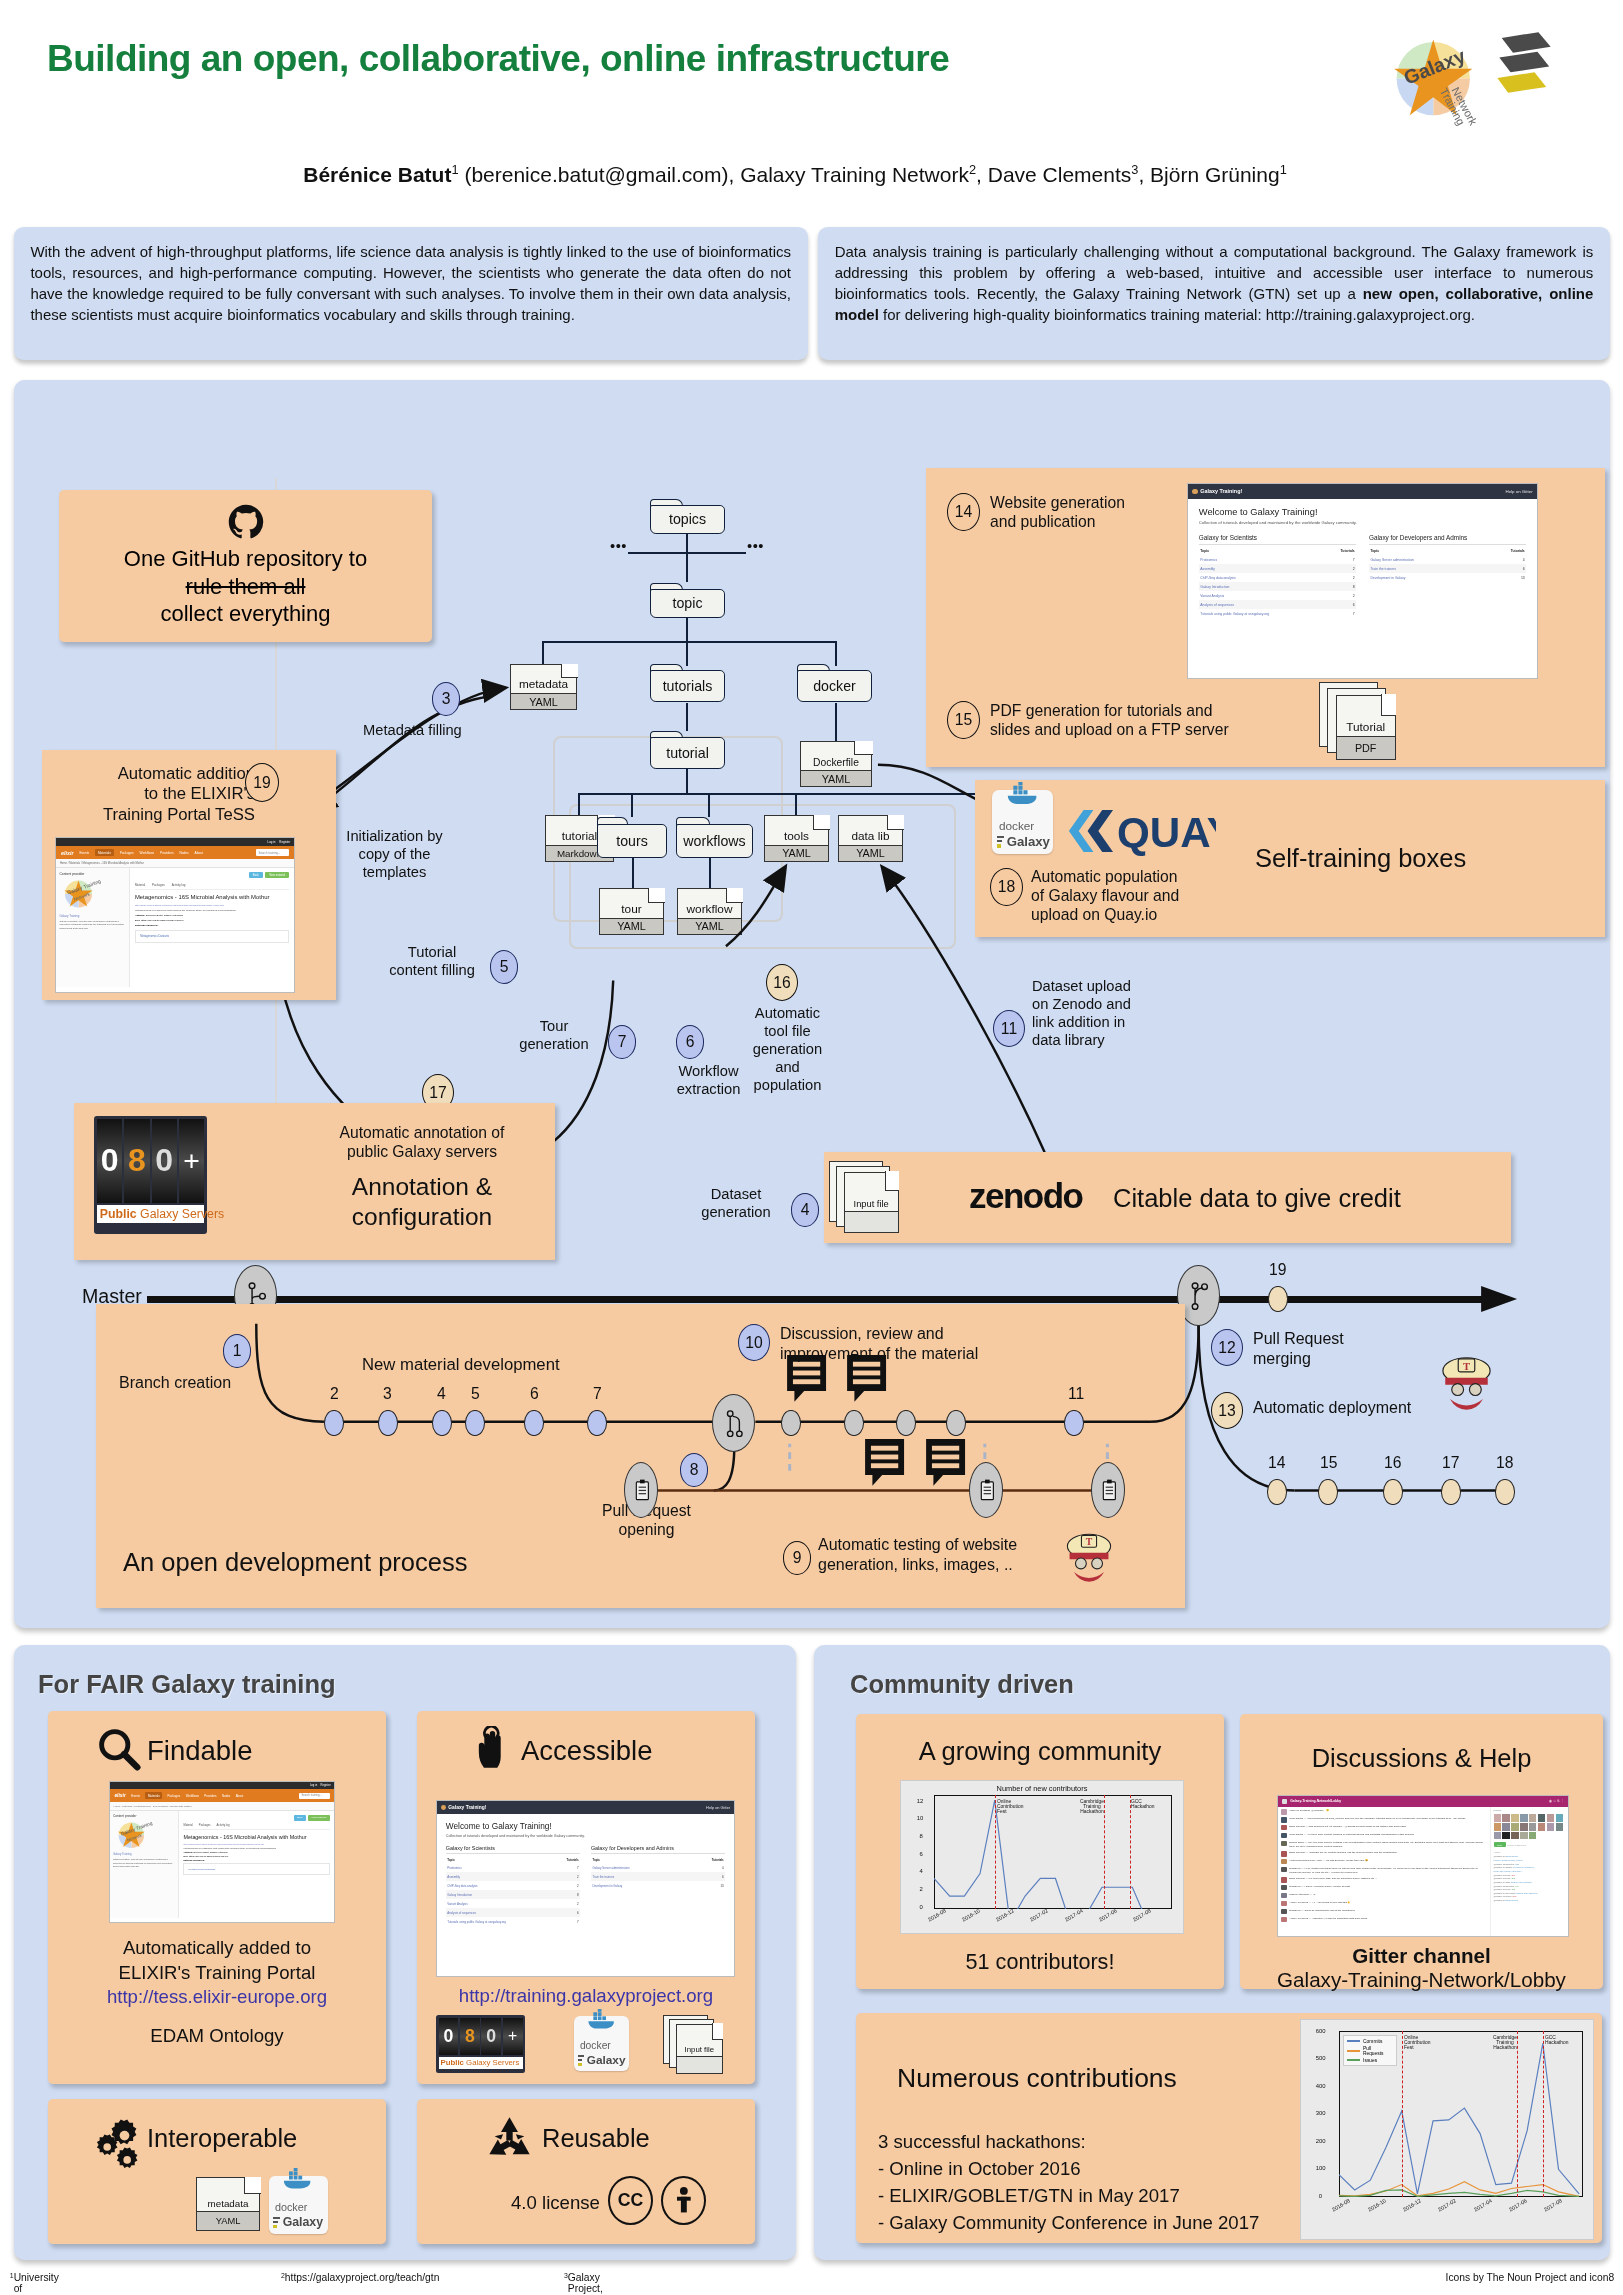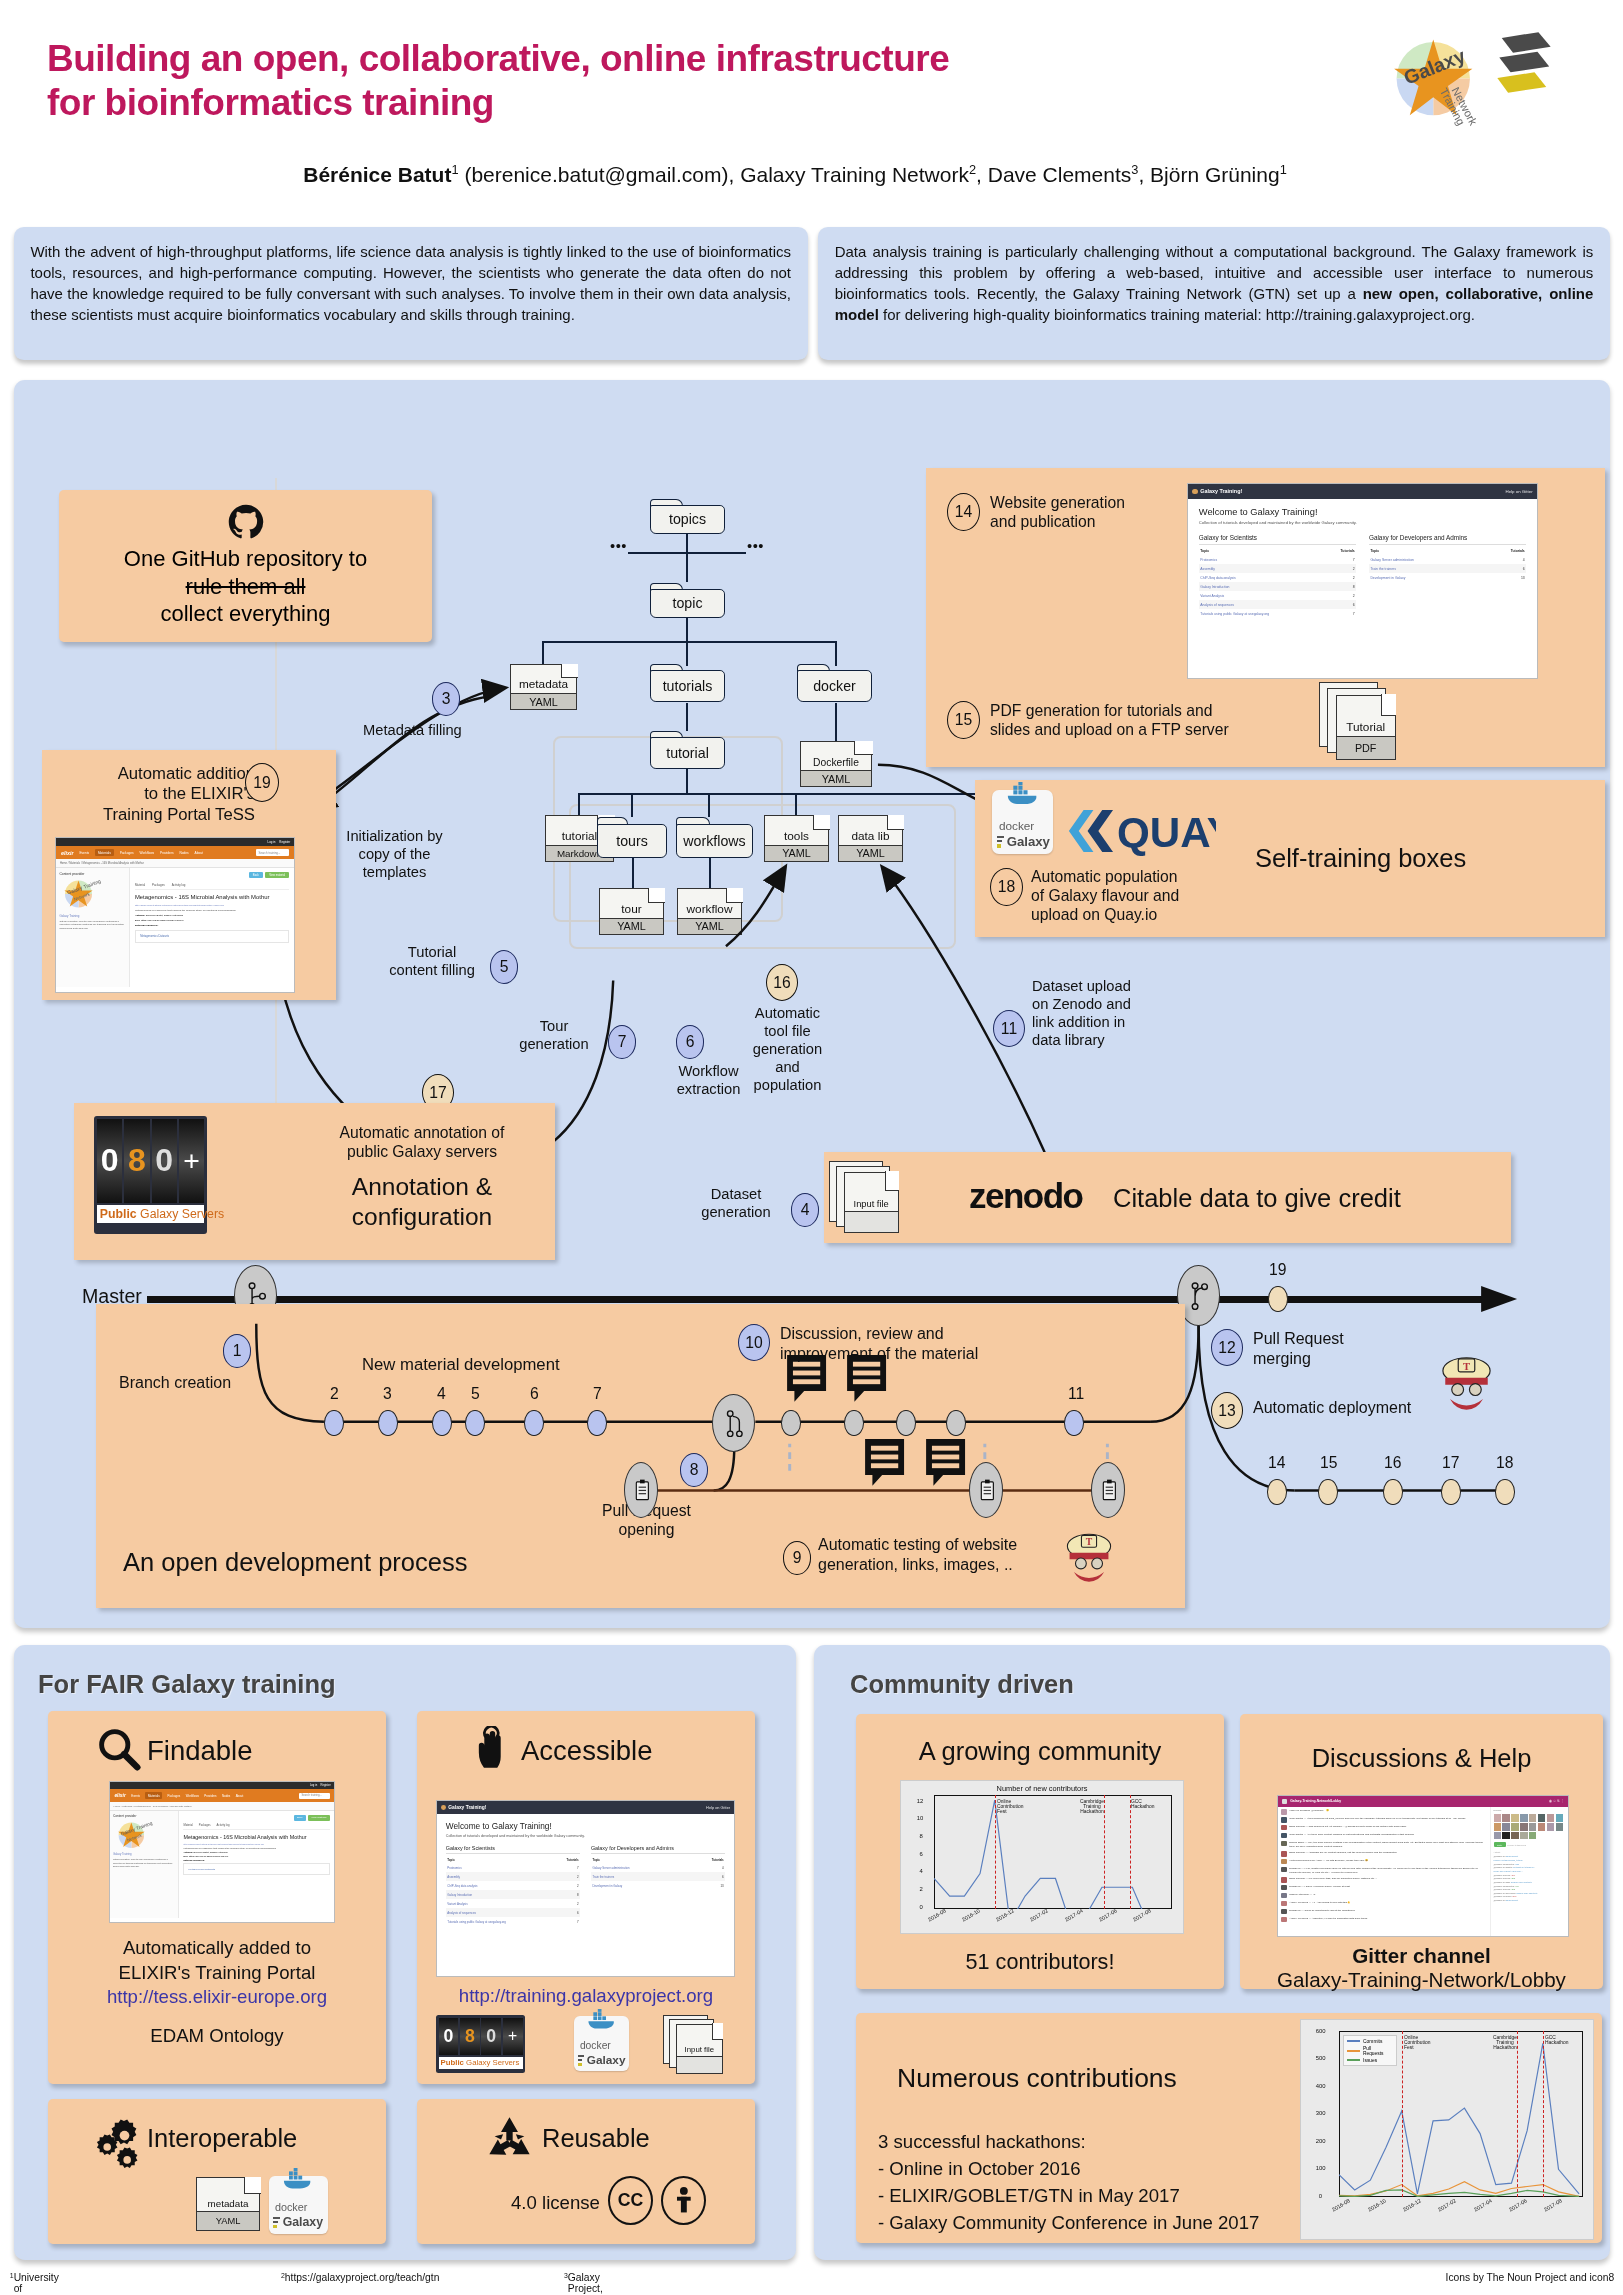--- a/index.html
+++ b/index.html
@@ -4,21 +4,21 @@
 <style>
   * { box-sizing: border-box; margin: 0; padding: 0; }
   html, body { width: 1624px; height: 2295px; background: #fff; font-family: "Liberation Sans", sans-serif; }
   body { position: relative; overflow: hidden; }
 
   .poster { position: absolute; inset: 0; background: #ffffff; }
 
   
   .header { position: absolute; left: 0; top: 0; width: 1624px; height: 211px; }
   .title { position: absolute; left: 47px; top: 37px; width: 1216px;
-           font-size: 37px; font-weight: bold; line-height: 1.18; color: #be185d; letter-spacing: -0.5px; }
+           font-size: 37px; font-weight: bold; line-height: 1.18; color: #15803d; letter-spacing: -0.5px; }
   .authors { position: absolute; left: 47px; top: 162px; width: 1496px; text-align: center;
              font-size: 21px; color: #111; }
   .authors b { font-weight: bold; }
   .authors sup { font-size: 12.8px; vertical-align: super; }
 
   
   .gtn-logo { position: absolute; right: 66px; top: 27px; width: 181px; height: 113px; }
 
   
   .bluepanel { position: absolute; background: #cfdcf2; border-radius: 10.8px;
@@ -109,21 +109,20 @@
   .strike { text-decoration: line-through; }
 </style>
 </head>
 <body>
 
 <div class="poster">
 
   <div class="header">
     <div class="title">
       <div>Building an open, collaborative, online infrastructure</div>
-      <div>for bioinformatics training</div>
     </div>
     <div class="authors">
       <b>Bérénice Batut</b><sup>1</sup><span> (berenice.batut@gmail.com), Galaxy Training Network</span><sup>2</sup><span>, Dave Clements</span><sup>3</sup><span>, Björn Grüning</span><sup>1</sup>
     </div>
 
     <div class="gtn-logo">
       <svg viewBox="0 0 370 230" width="181" height="113">
         <g>
           <path d="M40 105 A75 75 0 0 1 115 30 L115 105 Z" fill="#cfe9c4"></path>
           <path d="M115 30 A75 75 0 0 1 190 105 L115 105 Z" fill="#f5e19a"></path>

